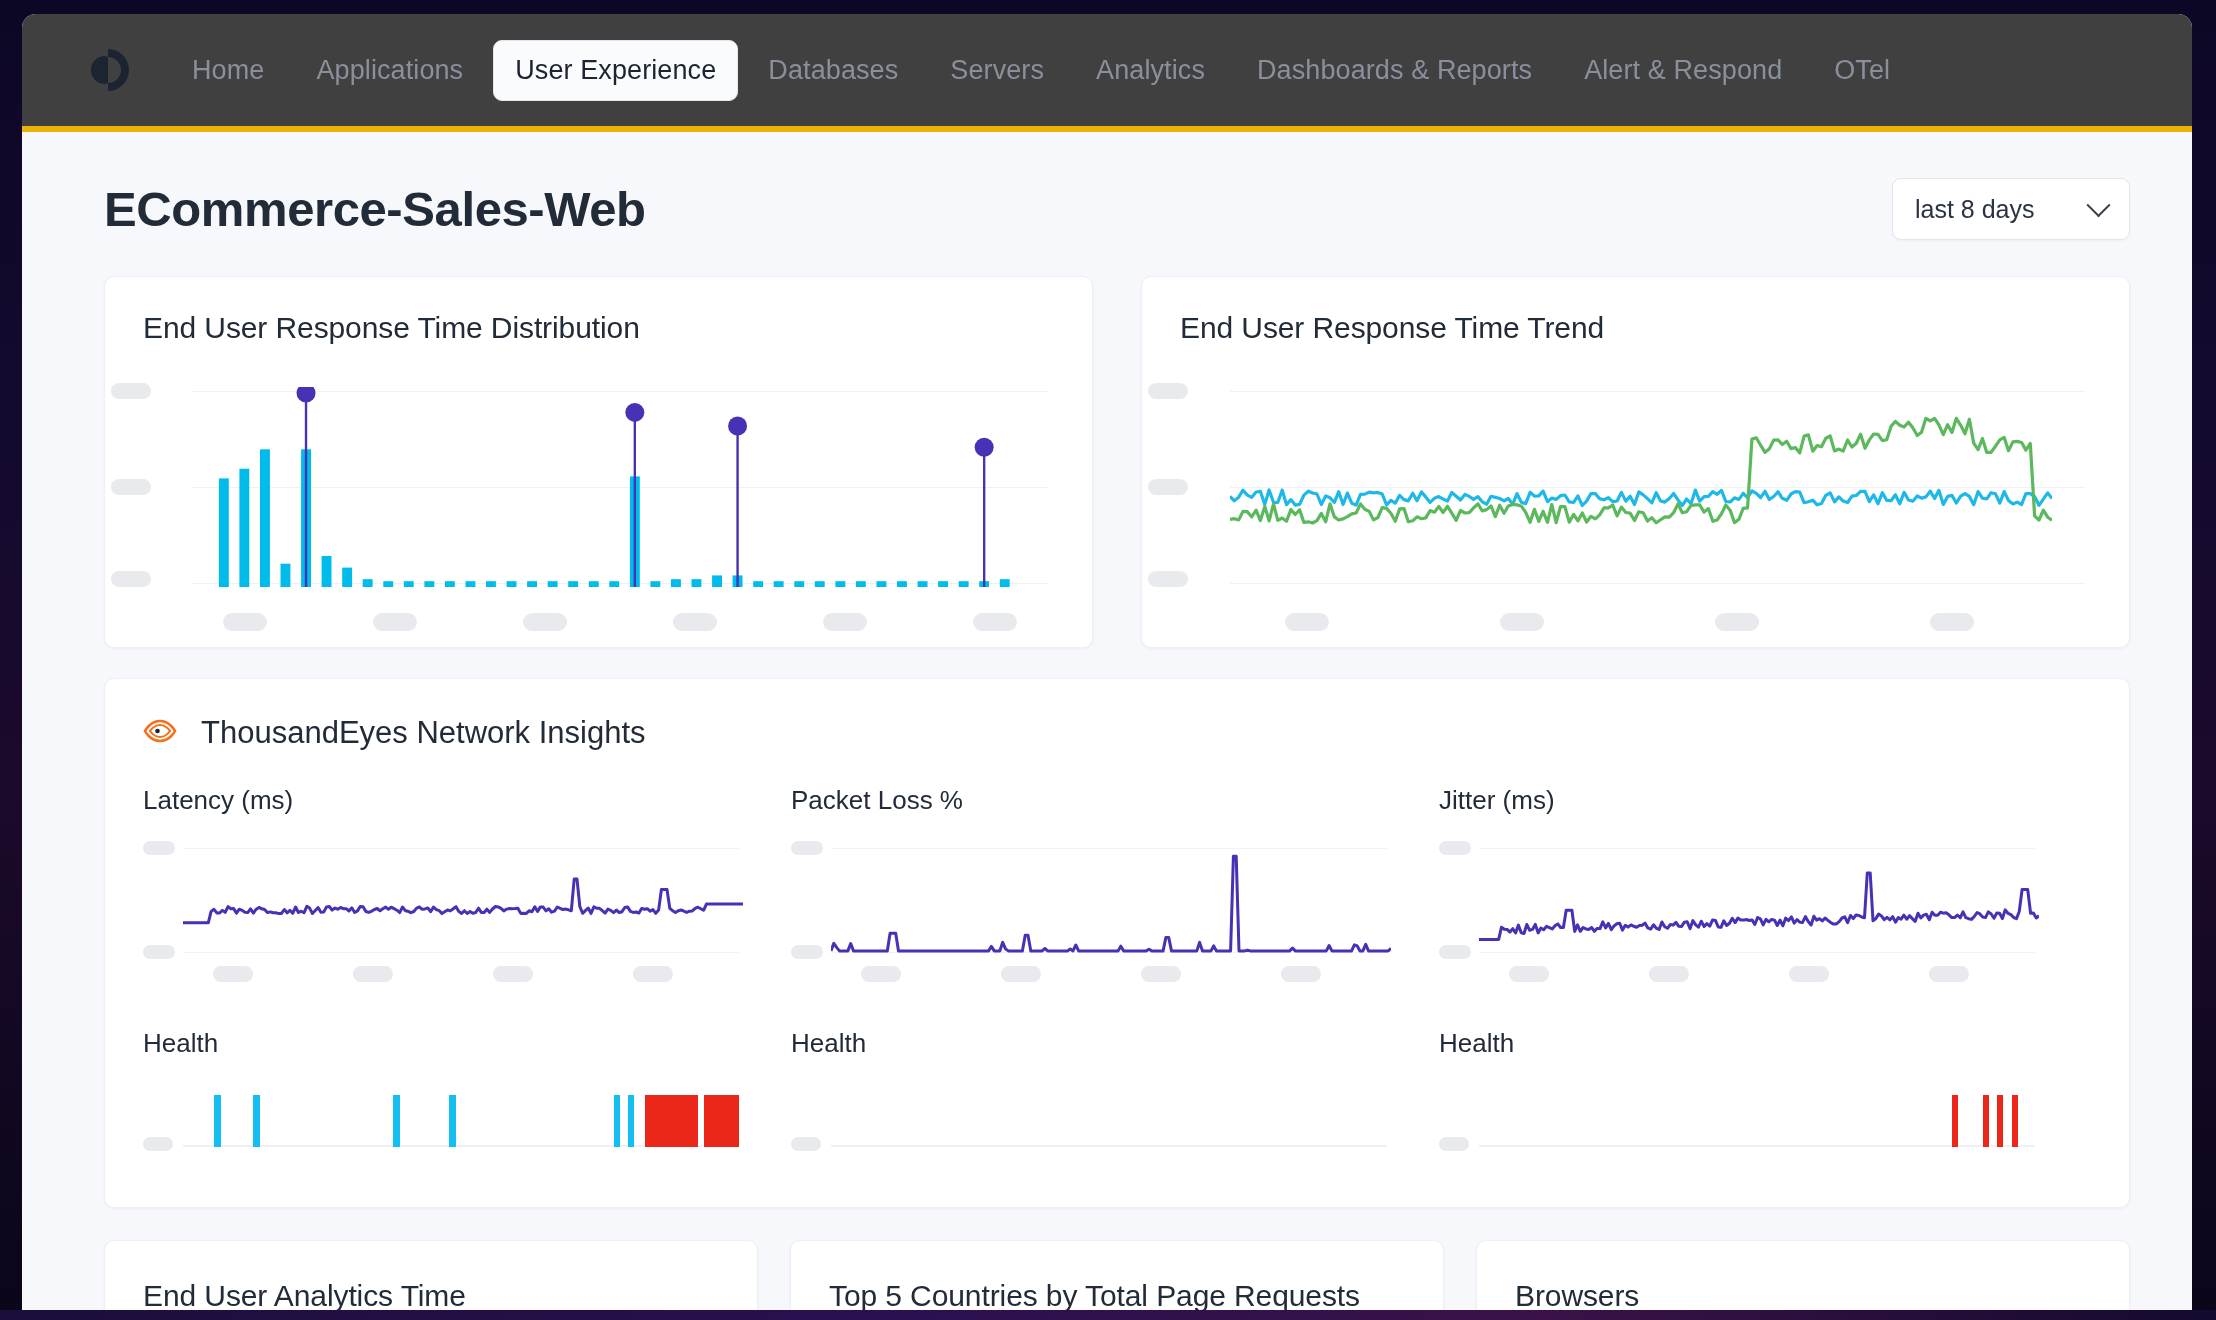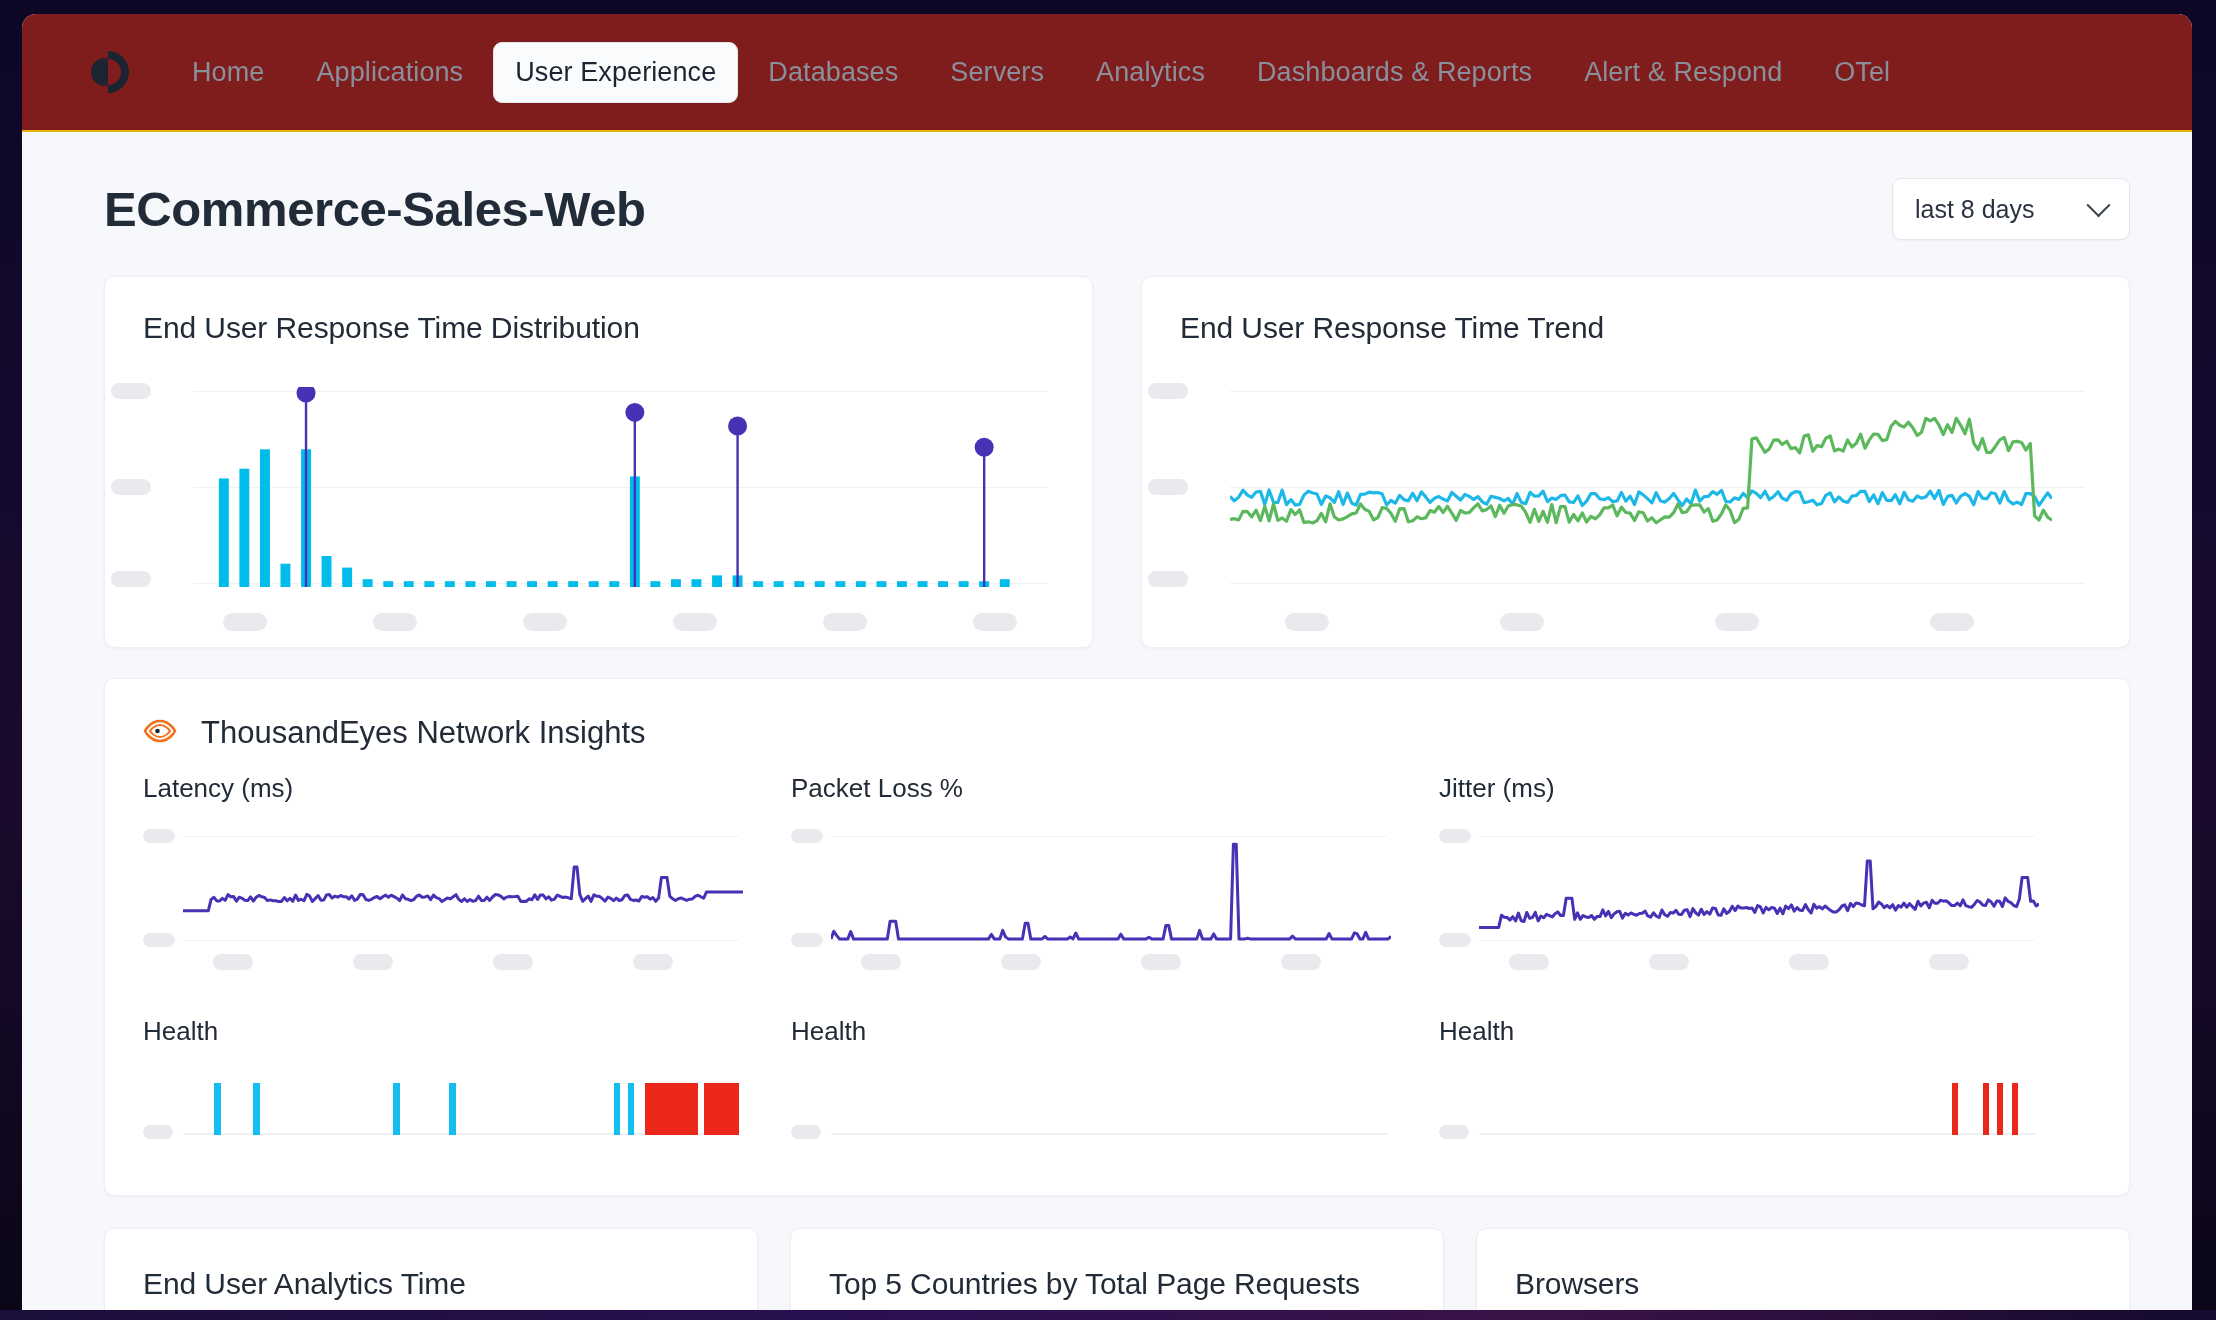--- a/index.html
+++ b/index.html
@@ -30,25 +30,25 @@
     left: 22px; top: 14px;
     width: 2170px; height: 1298px;
     background: #f7f8fb;
     border-radius: 14px 14px 0 0;
     overflow: hidden;
   }
 
   
   .topnav {
     height: 118px;
-    background: #7f1d1d;
+    background: #404040;
     display: flex;
     align-items: center;
     padding-left: 62px;
-    border-bottom: 2px solid #eab308;
+    border-bottom: 6px solid #eab308;
   }
   .logo {
     width: 48px; height: 48px;
     margin-right: 38px;
     flex: none;
     position: relative;
   }
   .nav-items { display: flex; align-items: center; gap: 8px; }
   .nav-item {
     font-size: 27px;
@@ -121,21 +121,21 @@
   .pill { background: #e8eaee; border-radius: 20px; position: absolute; }
   .ylab { width: 40px; height: 16px; left: -38px; }
   .xlab { width: 44px; height: 18px; bottom: -44px; }
   .gridline { position: absolute; left: 44px; right: 0; height: 1px; background: #f0f1f4; }
 
   
   .te-wrap { padding: 30px 62px 0 82px; }
   .te-card { padding: 0 0 44px 0; }
   .te-head { display: flex; align-items: center; gap: 24px; padding: 36px 0 0 38px; }
   .te-title { font-size: 31px; color: #222b38; }
-  .te-grid { display: flex; padding: 0 42px 16px 38px; margin-top: 22px; }
+  .te-grid { display: flex; padding: 0 42px 16px 38px; margin-top: 34px; }
   .te-col { flex: 1; padding-right: 52px; }
   .te-metric-label { font-size: 26px; color: #222b38; margin-bottom: 30px; }
   .mini-plot { position: relative; height: 108px; }
   .mini-grid { position: absolute; left: 40px; right: 0; height: 1px; background: #f1f2f5; }
   .mini-y { width: 32px; height: 14px; left: 0; }
   .mini-x { width: 40px; height: 16px; bottom: -28px; }
   .health-block { margin-top: 74px; position: relative; }
   .health-plot { position: relative; height: 58px; }
   .health-base { position: absolute; left: 40px; right: 0; bottom: 0; height: 2px; background: #eff0f3; }
   .hbar { position: absolute; bottom: 0; }

